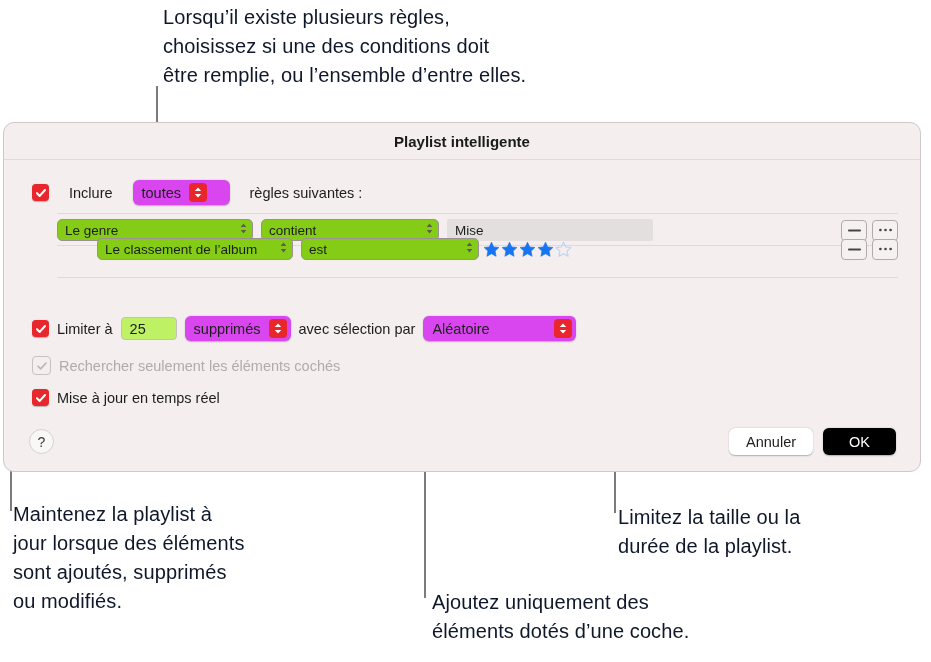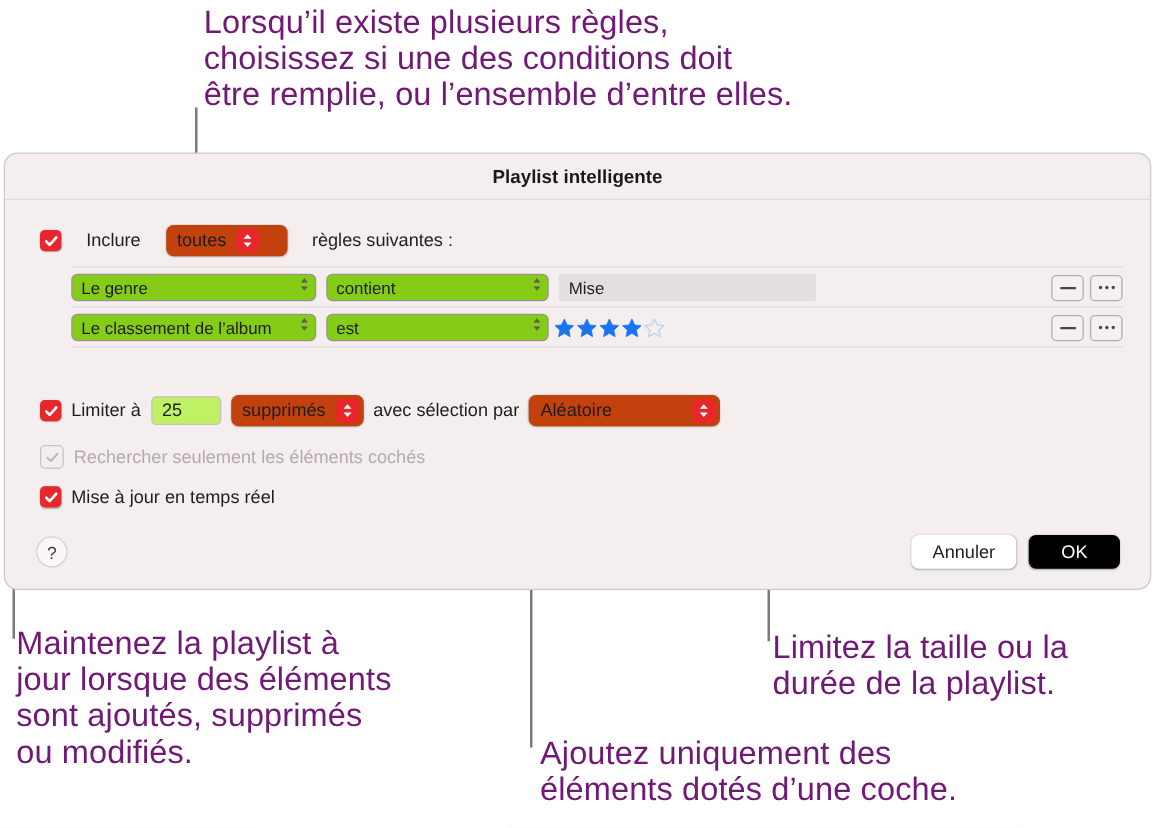--- a/index.html
+++ b/index.html
@@ -12,23 +12,23 @@
     height: 662px;
     position: relative;
     font-family: "Liberation Sans", sans-serif;
     color: #000000;
     overflow: hidden;
   }
 
   
   .annot {
     position: absolute;
-    font-size: 26px;
+    font-size: 20px;
     line-height: 29px;
-    color: #701a75;
+    color: #0f172a;
     white-space: pre-line;
     letter-spacing: 0.1px;
   }
   #annot-top      { left: 163px; top: 3px;   width: 560px; }
   #annot-bl       { left: 13px;  top: 500px; width: 360px; }
   #annot-bm       { left: 432px; top: 588px; width: 360px; }
   #annot-br       { left: 618px; top: 503px; width: 300px; }
 
   
   .leader { position: absolute; background: #7b7b7b; }
@@ -78,21 +78,21 @@
     box-shadow: none;
   }
 
   .lbl { font-size: 14.5px; color: #1d1d1d; }
   .lbl.dim { color: #b3aaaa; }
 
   
   .popup-accent {
     display: inline-flex;
     align-items: center;
-    background: #c2410c;
+    background: #d946ef;
     border-radius: 6px;
     height: 25px;
     padding: 0 4px 0 9px;
     box-shadow: 0 0.5px 1.5px rgba(0,0,0,.28);
     gap: 8px;
     flex: none;
   }
   .popup-accent .pv { font-size: 14.5px; color: #1d1d1d; white-space: nowrap; }
   .chev-badge {
     width: 18px; height: 19px;
@@ -298,21 +298,21 @@
             <circle cx="2.4" cy="2" r="1.35" fill="#4a4444"></circle>
             <circle cx="7.5" cy="2" r="1.35" fill="#4a4444"></circle>
             <circle cx="12.6" cy="2" r="1.35" fill="#4a4444"></circle>
           </svg>
         </span>
       </span>
     </div>
 
     <div class="rule-sep" style="top:32px;"></div>
 
-    <div class="rule-row" style="top:35px;">
+    <div class="rule-row" style="top:22px;margin-left:40px;">
       <span class="popup-plain" style="width:196px;">
         <span class="pv">Le classement de l’album</span>
         <span>
           <svg width="9" height="13" viewBox="0 0 9 13" aria-hidden="true">
             <path d="M4.5 1.6 L7.3 4.9 L1.7 4.9 Z" fill="#5f5858"></path>
             <path d="M4.5 11.4 L7.3 8.1 L1.7 8.1 Z" fill="#5f5858"></path>
           </svg>
         </span>
       </span>
       <span class="popup-plain" style="width:178px; margin-left:8px;">

